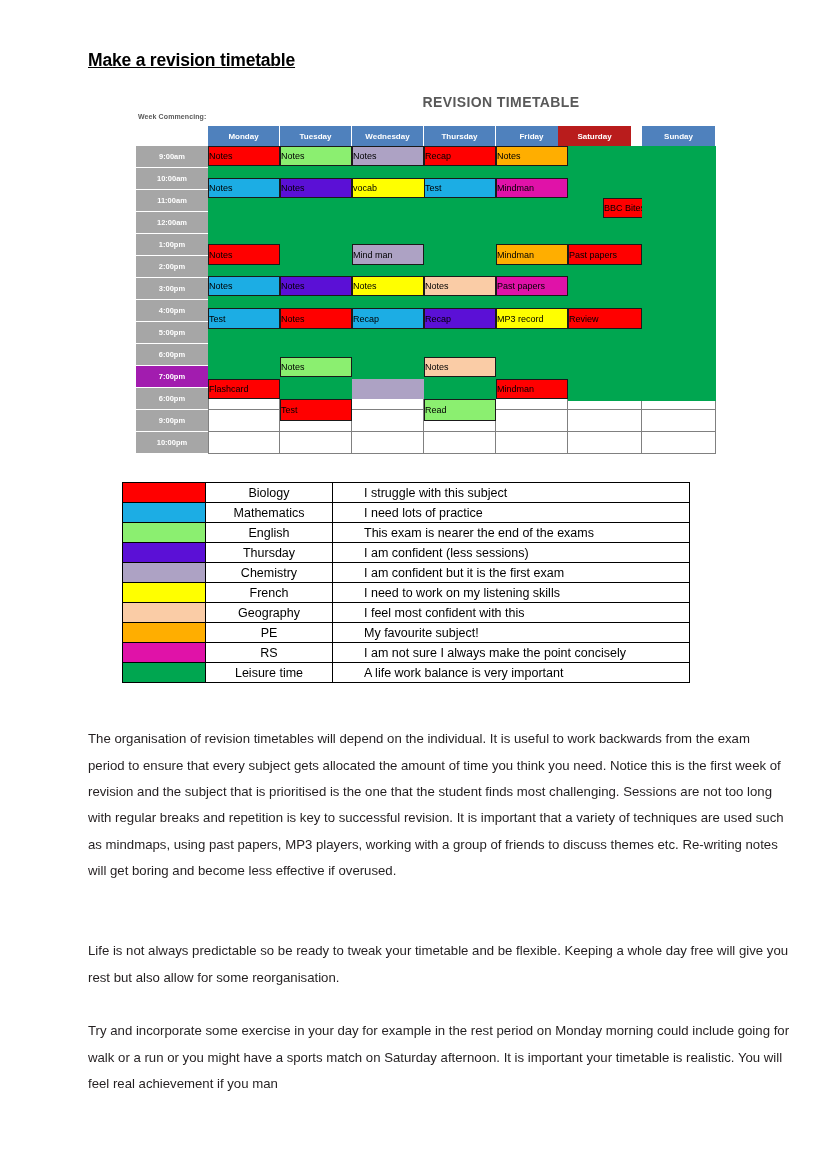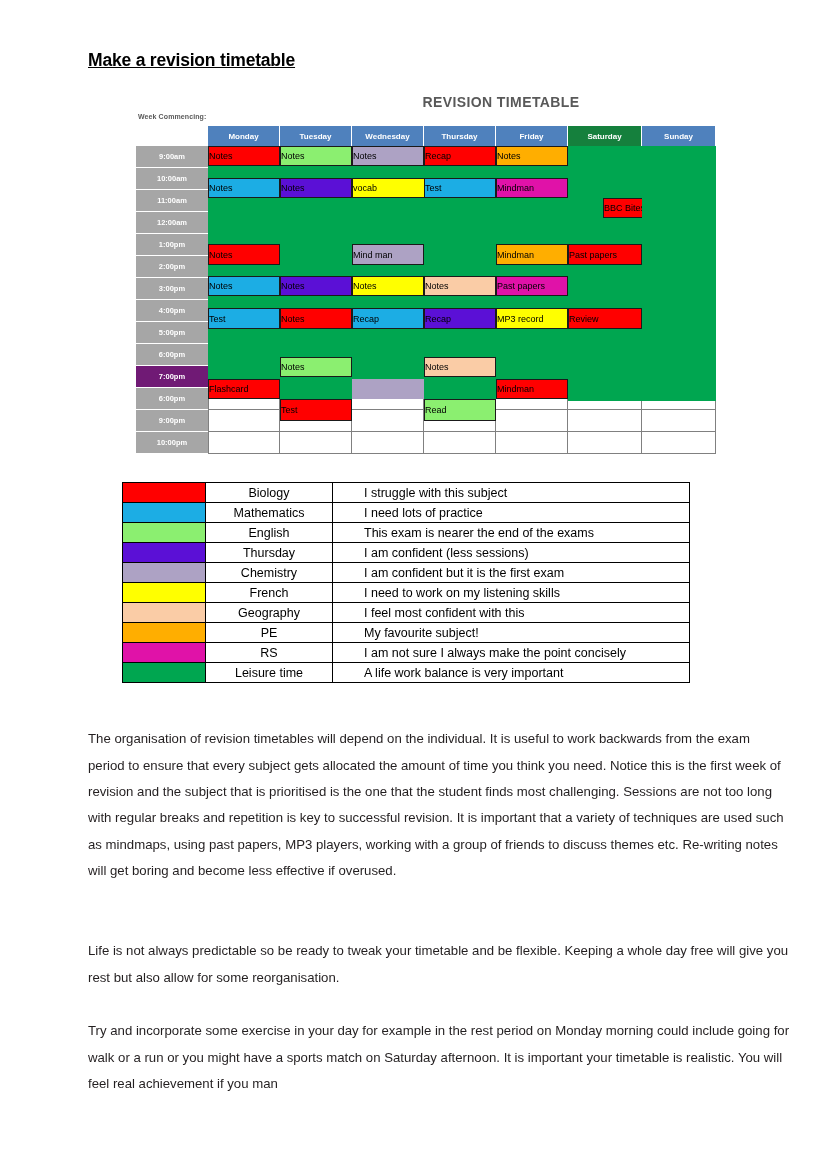--- a/index.html
+++ b/index.html
@@ -124,35 +124,35 @@
   <div id="timetable-title">REVISION TIMETABLE</div>
   <div id="week-commencing">Week Commencing:</div>
 
   <div class="tt-grid">
     <div class="tt-headrow" id="tt-headrow">
         <div class="tt-head" style="left: 0px; width: 72px; background: rgb(79, 129, 189);">Monday</div>
         <div class="tt-head" style="left: 72px; width: 72px; background: rgb(79, 129, 189);">Tuesday</div>
         <div class="tt-head" style="left: 144px; width: 72px; background: rgb(79, 129, 189);">Wednesday</div>
         <div class="tt-head" style="left: 216px; width: 72px; background: rgb(79, 129, 189);">Thursday</div>
         <div class="tt-head" style="left: 288px; width: 72px; background: rgb(79, 129, 189);">Friday</div>
-        <div class="tt-head" style="left: 360px; width: 74px; background: #15803d;">Saturday</div>
+        <div class="tt-head" style="left: 350px; width: 74px; background: #b91c1c;">Saturday</div>
         <div class="tt-head" style="left: 434px; width: 74px; background: rgb(79, 129, 189);">Sunday</div>
       </div>
     <div id="tt-times">
         <div class="tt-timecell" style="top: 20px; background: rgb(166, 166, 166);">9:00am</div>
         <div class="tt-timecell" style="top: 42px; background: rgb(166, 166, 166);">10:00am</div>
         <div class="tt-timecell" style="top: 64px; background: rgb(166, 166, 166);">11:00am</div>
         <div class="tt-timecell" style="top: 86px; background: rgb(166, 166, 166);">12:00am</div>
         <div class="tt-timecell" style="top: 108px; background: rgb(166, 166, 166);">1:00pm</div>
         <div class="tt-timecell" style="top: 130px; background: rgb(166, 166, 166);">2:00pm</div>
         <div class="tt-timecell" style="top: 152px; background: rgb(166, 166, 166);">3:00pm</div>
         <div class="tt-timecell" style="top: 174px; background: rgb(166, 166, 166);">4:00pm</div>
         <div class="tt-timecell" style="top: 196px; background: rgb(166, 166, 166);">5:00pm</div>
         <div class="tt-timecell" style="top: 218px; background: rgb(166, 166, 166);">6:00pm</div>
-        <div class="tt-timecell" style="top: 240px; background: #701a75;">7:00pm</div>
+        <div class="tt-timecell" style="top: 240px; background: #a21caf;">7:00pm</div>
         <div class="tt-timecell" style="top: 262px; background: rgb(166, 166, 166);">6:00pm</div>
         <div class="tt-timecell" style="top: 284px; background: rgb(166, 166, 166);">9:00pm</div>
         <div class="tt-timecell" style="top: 306px; background: rgb(166, 166, 166);">10:00pm</div>
       </div>
     <div id="tt-cells">
         <div class="tt-cellbg" style="left: 72px; top: 20px; width: 72px;"></div>
         <div class="tt-cellbg" style="left: 144px; top: 20px; width: 72px;"></div>
         <div class="tt-cellbg" style="left: 216px; top: 20px; width: 72px;"></div>
         <div class="tt-cellbg" style="left: 288px; top: 20px; width: 72px;"></div>
         <div class="tt-cellbg" style="left: 360px; top: 20px; width: 72px;"></div>

